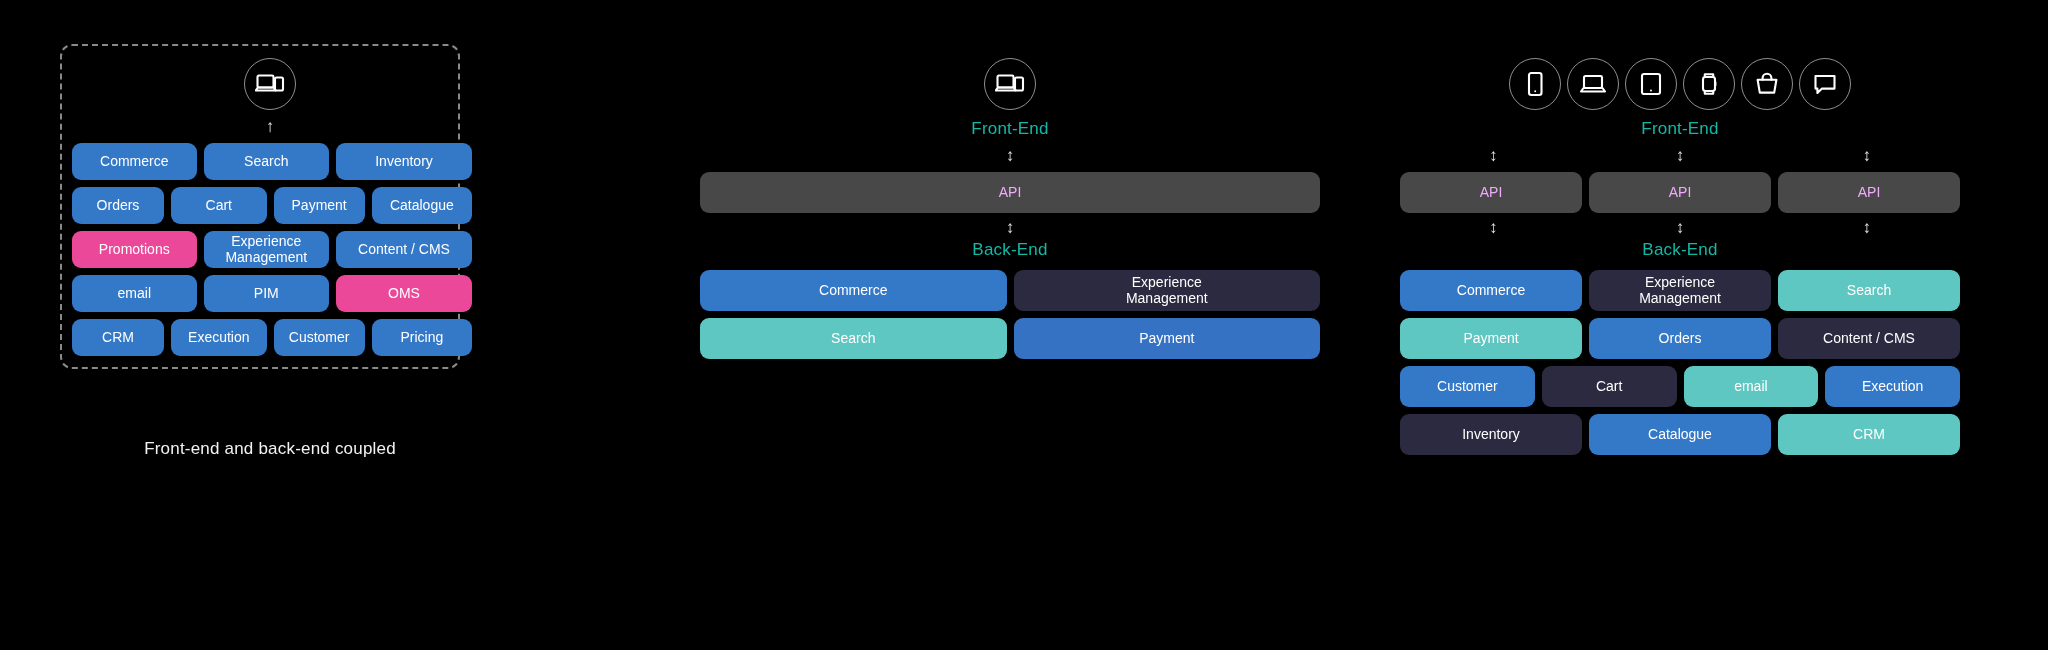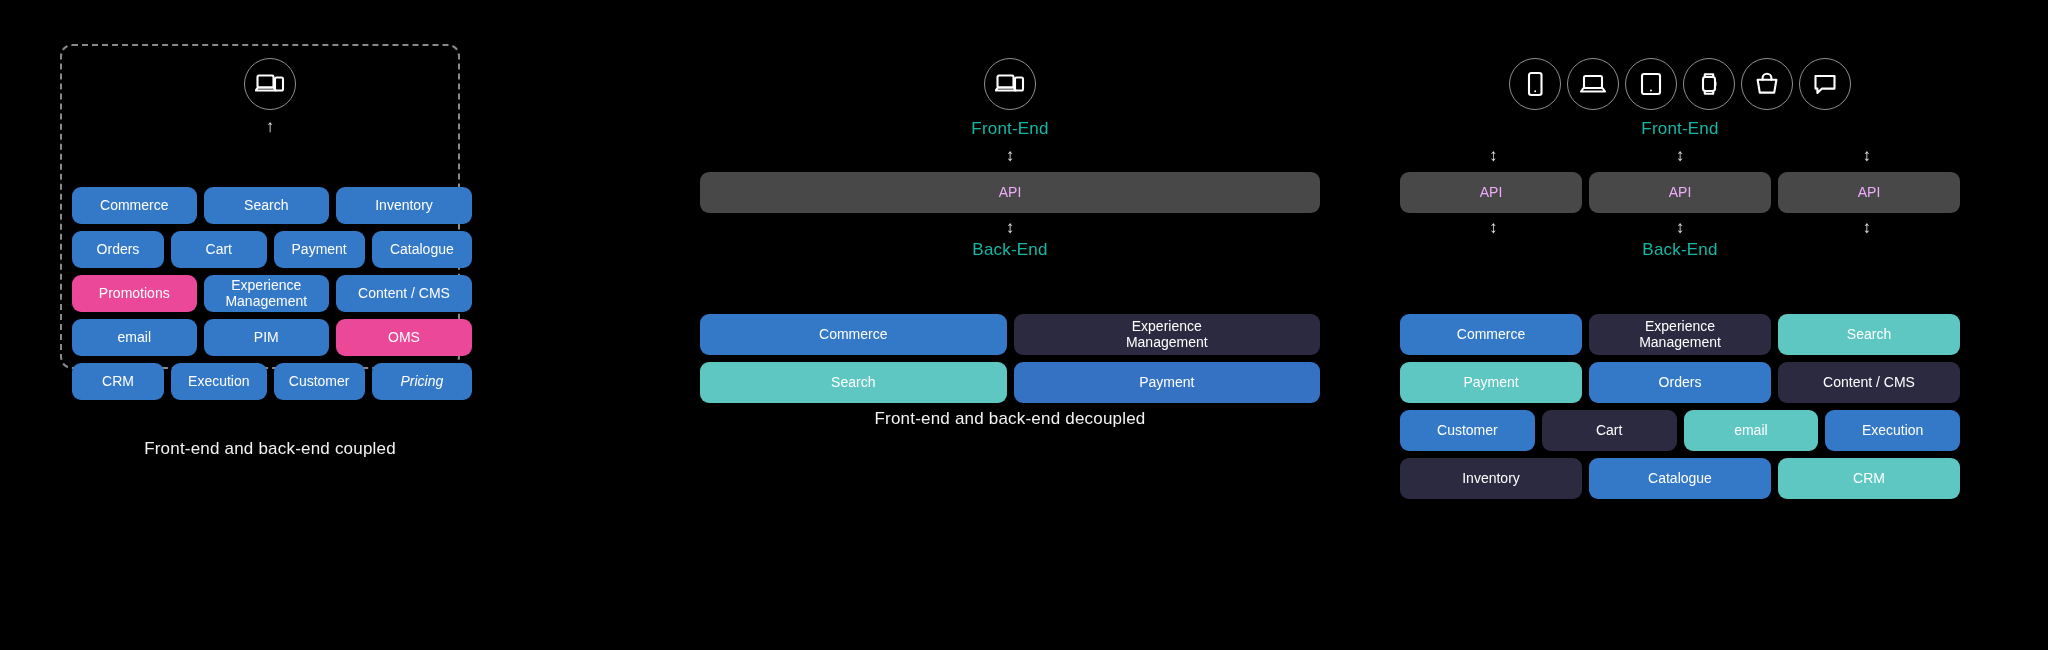--- a/index.html
+++ b/index.html
@@ -106,21 +106,21 @@
     color: #f0abfc;
     border-radius: 9px;
   }
 
   .tile-row {
     display: flex;
     gap: 7px;
     margin-bottom: 7px;
   }
 
-  .grid-stack { position: absolute; margin-top: 44px; }
+  .grid-stack { position: absolute; }
 
   
   .caption {
     position: absolute;
     width: 100%;
     text-align: center;
     font-size: 17px;
     color: #f2f2f2;
     letter-spacing: 0.2px;
   }
@@ -197,21 +197,21 @@
         </div>
         <div class="tile-row">
           <div class="tile" style="background: rgb(52, 120, 200); flex: 122 1 0px; height: 37px;">email</div>
           <div class="tile" style="background: rgb(52, 120, 200); flex: 123 1 0px; height: 37px;">PIM</div>
           <div class="tile" style="background: #ec4899; flex: 134 1 0px; height: 37px;">OMS</div>
         </div>
         <div class="tile-row">
           <div class="tile" style="background: rgb(52, 120, 200); flex: 90 1 0px; height: 37px;">CRM</div>
           <div class="tile" style="background: rgb(52, 120, 200); flex: 94 1 0px; height: 37px;">Execution</div>
           <div class="tile" style="background: rgb(52, 120, 200); flex: 89 1 0px; height: 37px;">Customer</div>
-          <div class="tile" style="background: rgb(52, 120, 200); flex: 99 1 0px; height: 37px; font-style: italic;">Pricing</div>
+          <div class="tile" style="background: rgb(52, 120, 200); flex: 99 1 0px; height: 37px;">Pricing</div>
         </div>
       </div>
 
     <div class="caption" id="p1-caption">Front-end and back-end coupled</div>
   </div>
 
   <div class="panel" id="panel-decoupled">
     <div class="icon-row" id="p2-icon">
         <div class="icon-circle">
           <svg width="30" height="26" viewBox="0 0 30 26">
@@ -239,21 +239,20 @@
           <div class="tile" style="background: rgb(52, 120, 200); flex: 1 1 0px; height: 41px;">Commerce</div>
           <div class="tile" style="background: rgb(43, 42, 65); flex: 1 1 0px; height: 41px;">Experience
 Management</div>
         </div>
         <div class="tile-row">
           <div class="tile" style="background: rgb(95, 199, 194); flex: 1 1 0px; height: 41px;">Search</div>
           <div class="tile" style="background: rgb(53, 114, 196); flex: 1 1 0px; height: 41px;">Payment</div>
         </div>
       </div>
 
-    <div class="caption" id="p2-caption">Front-end and back-end decoupled</div>
   </div>
 
   <div class="panel" id="panel-headless">
     <div class="icon-row" id="p3-icons">
         <div class="icon-circle">
           <svg width="26" height="28" viewBox="0 0 26 28">
             <rect x="7" y="3" width="12.5" height="22" rx="2.2" stroke="#ffffff" fill="none" stroke-width="2.1" stroke-linecap="round" stroke-linejoin="round"></rect>
             <circle cx="13.2" cy="21.3" r="0.95" fill="#ffffff" stroke="none"></circle>
           </svg>
         </div>

